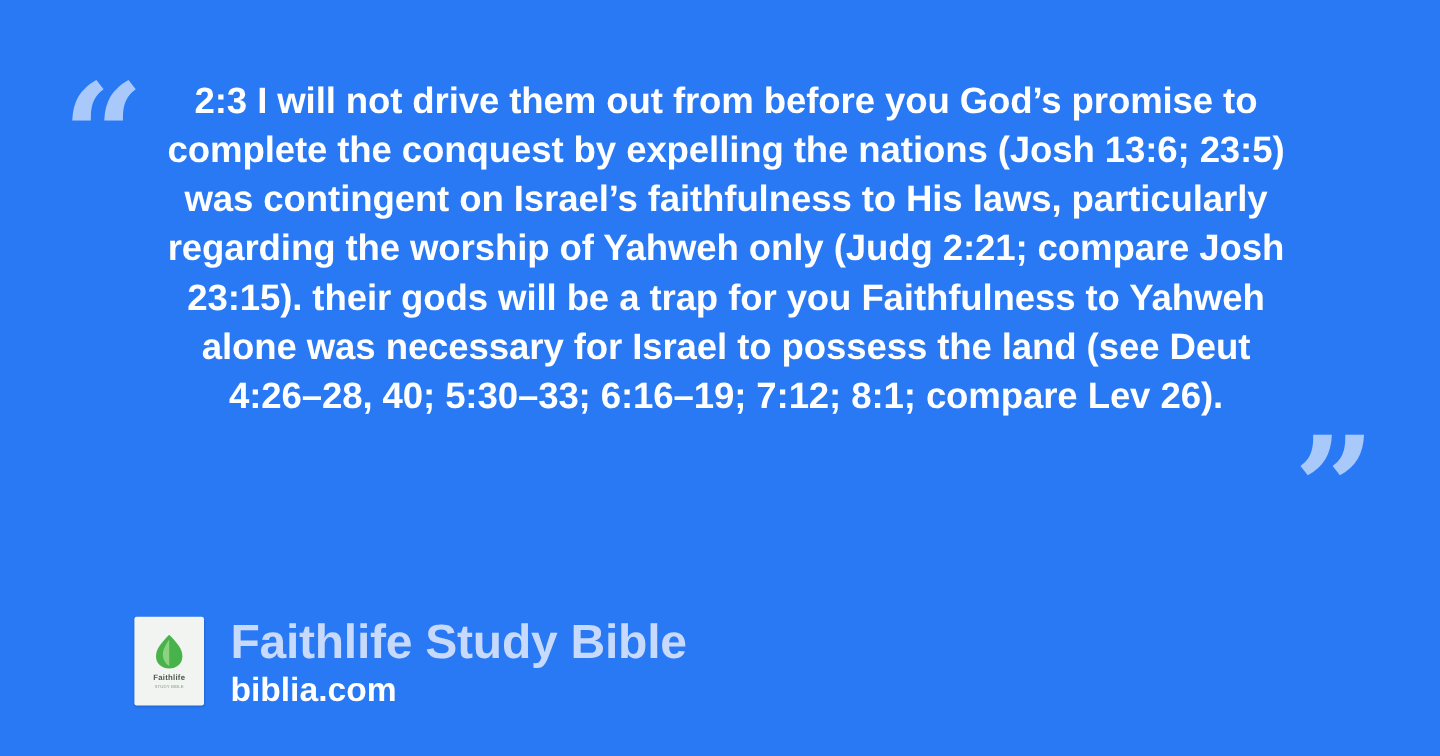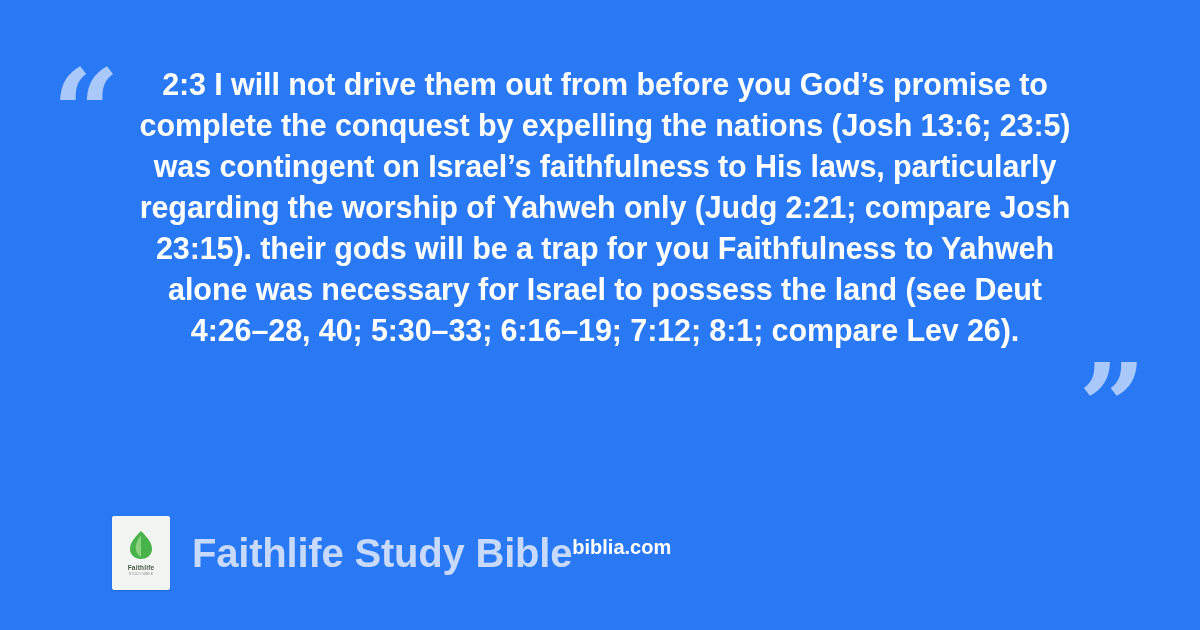--- a/index.html
+++ b/index.html
@@ -85,33 +85,33 @@
   }
   .logo-tile .logo-sub {
     font-size: 3.6px;
     color: #8b978b;
     letter-spacing: 0.1px;
     margin-top: 1px;
   }
   .brand {
     margin-left: 22px;
     display: flex;
-    flex-direction: row;
+    flex-direction: column;
     justify-content: center;
   }
   .brand-title {
     color: #C7DAFB;
     font-size: 40px;
     font-weight: 700;
     line-height: 46px;
     letter-spacing: -0.2px;
   }
   .brand-url {
     color: #FFFFFF;
-    font-size: 20px;
+    font-size: 28px;
     font-weight: 700;
     line-height: 30px;
     margin-top: 2px;
   }
 </style>
 </head>
 <body>
 
 <div class="card">
 

